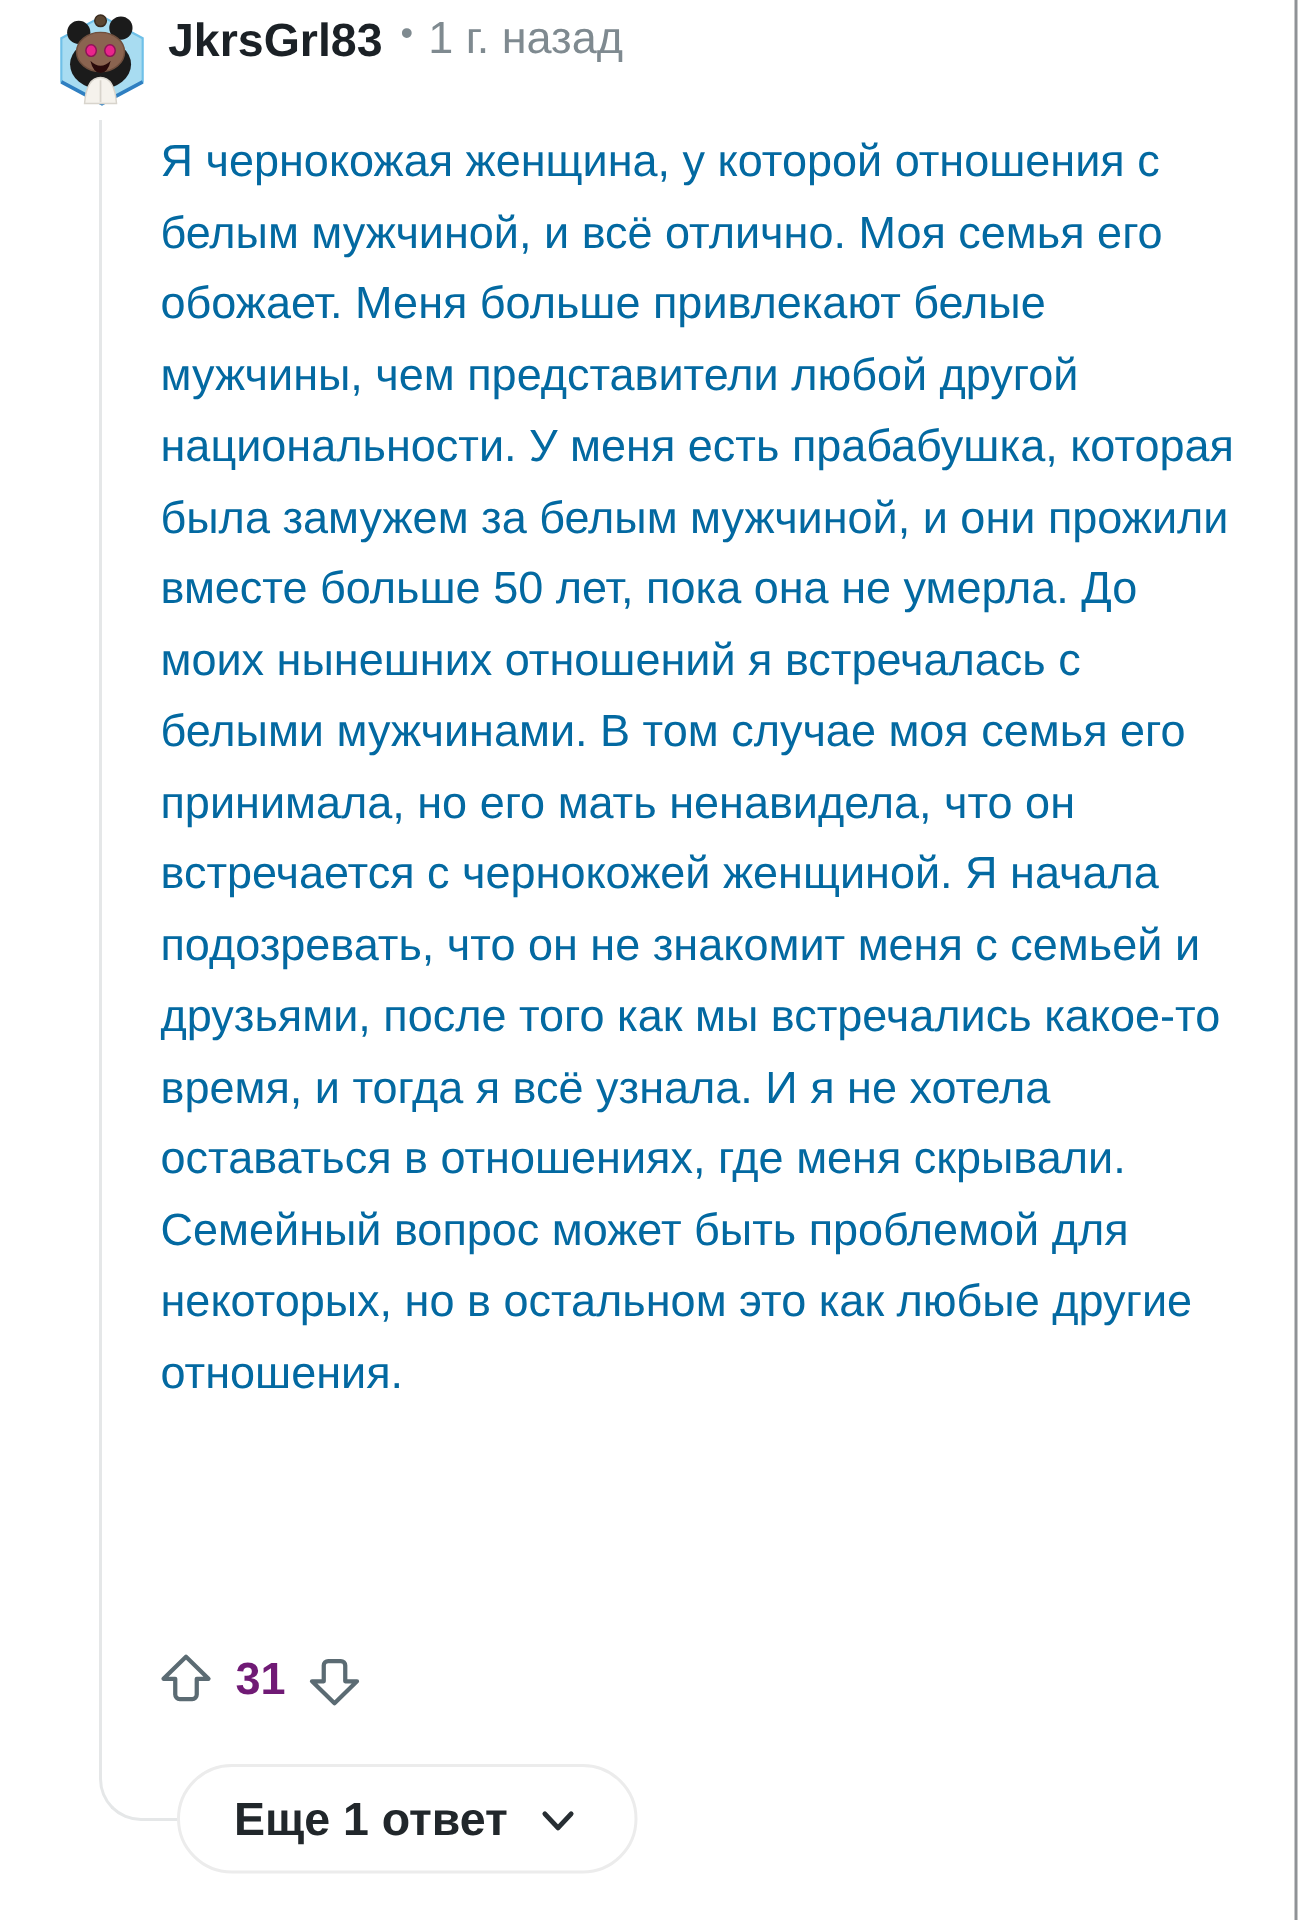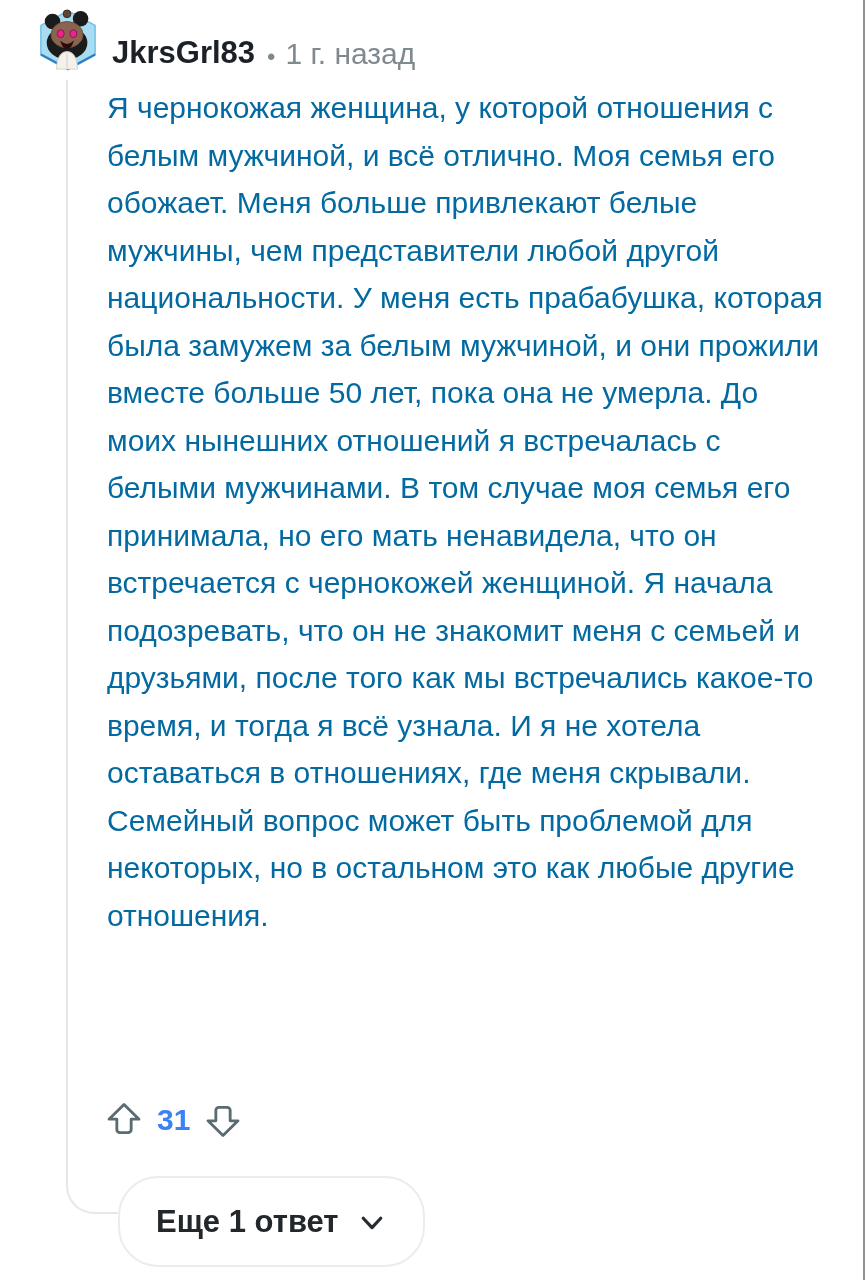--- a/index.html
+++ b/index.html
@@ -19,21 +19,21 @@
     width: 52px; height: 1134px;
     border-left: 2px solid #e5e7e8;
     border-bottom: 2px solid #e5e7e8;
     border-bottom-left-radius: 28px;
   }
 
   .comment-header {
     position: absolute;
     left: 37px; top: 9px;
     display: flex;
-    align-items: flex-end;
+    align-items: flex-start;
   }
   .avatar { width: 62px; height: 62px; flex: 0 0 auto; }
   .username {
     margin-left: 13px;
     font-size: 31px;
     font-weight: 700;
     color: #1b2126;
   }
   .meta-sep {
     margin-left: 12px;
@@ -68,28 +68,28 @@
     padding: 0;
     width: 42px; height: 42px;
     display: flex;
     align-items: center;
     justify-content: center;
     cursor: pointer;
   }
   .score {
     font-size: 30px;
     font-weight: 700;
-    color: #3b82f6;
+    color: #701a75;
     margin: 0 12px;
   }
 
   .replies-btn {
     position: absolute;
     left: 118px; top: 1176px;
-    height: 91px;
+    height: 73px;
     padding: 0 36px;
     background: #ffffff;
     border: 2px solid #ececec;
     border-radius: 40px;
     display: flex;
     align-items: center;
     gap: 18px;
     font-family: "Liberation Sans", sans-serif;
     font-size: 31px;
     font-weight: 700;

